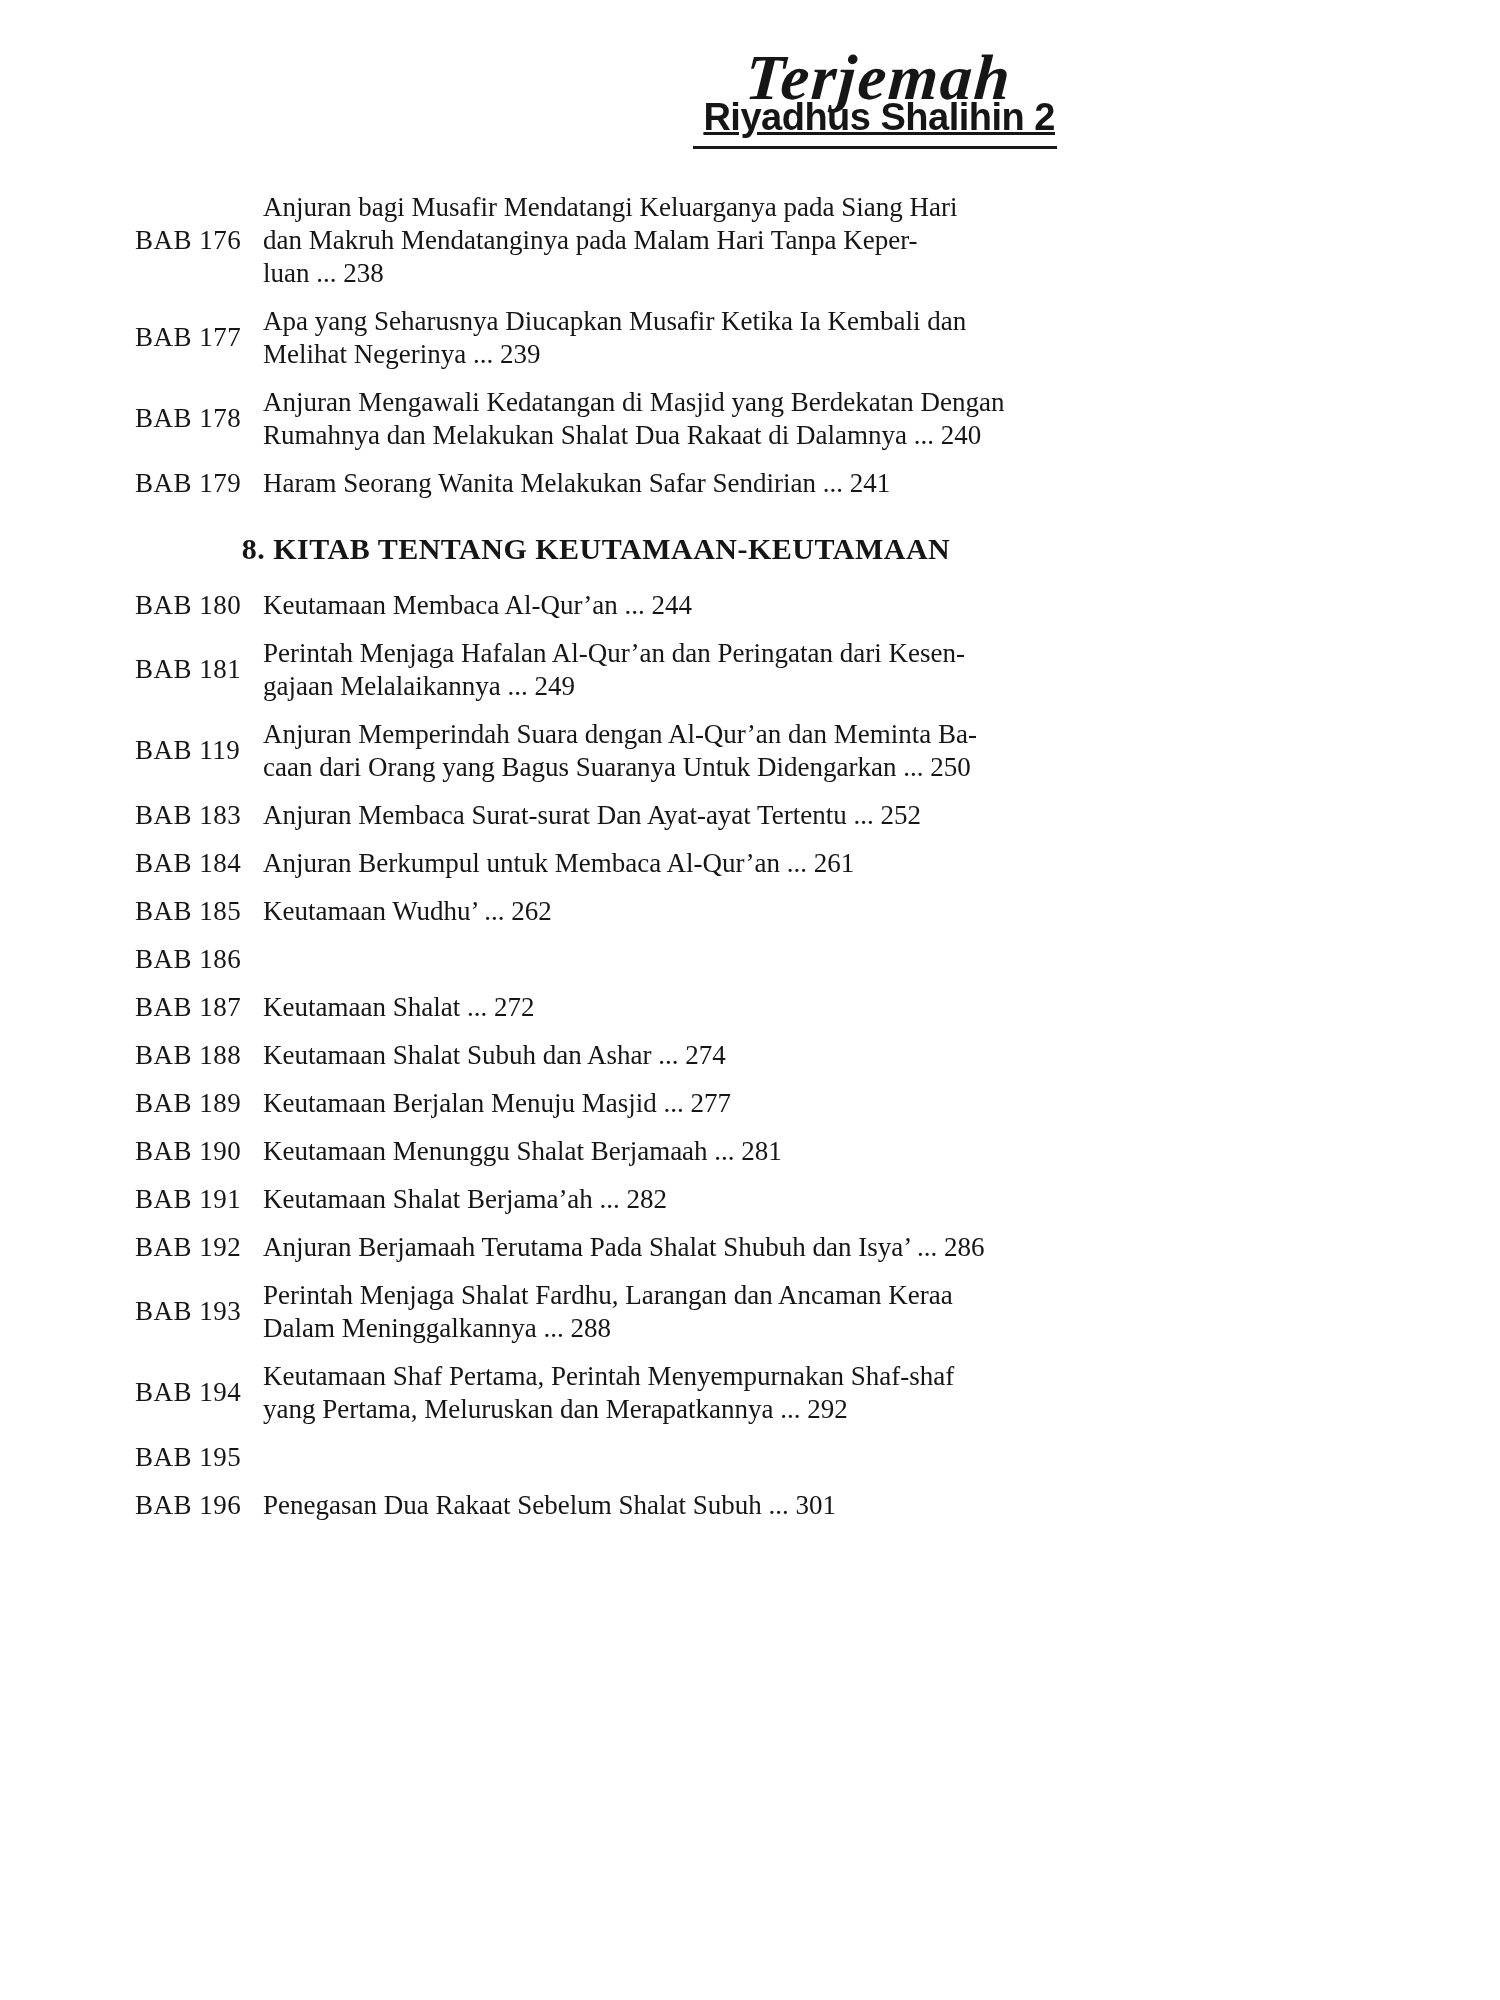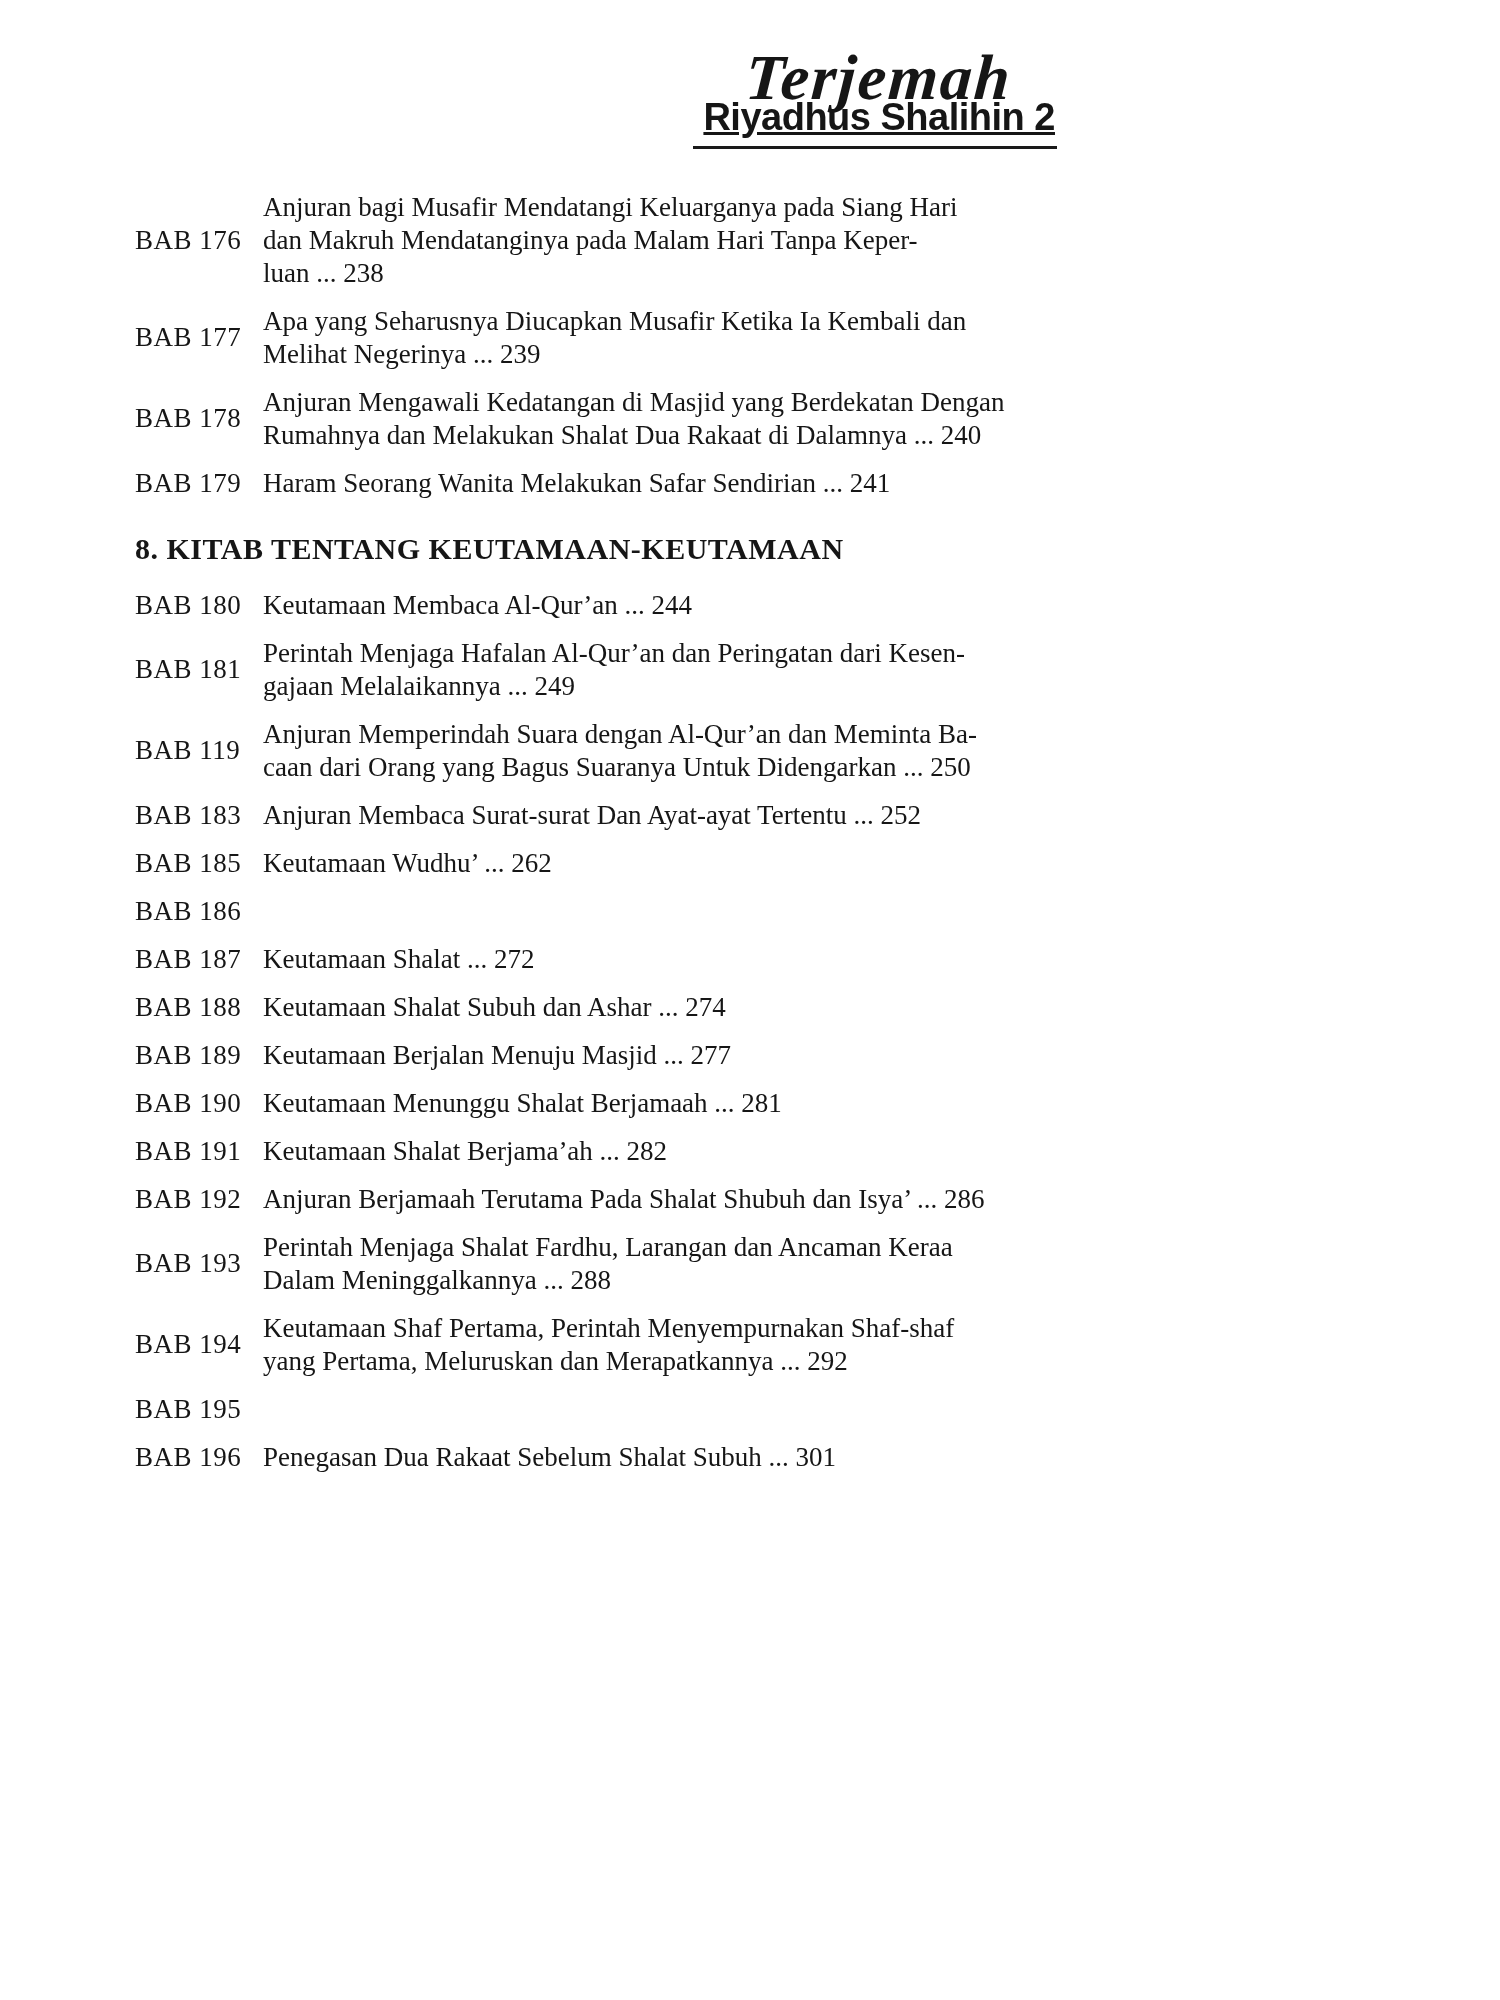--- a/index.html
+++ b/index.html
@@ -68,20 +68,21 @@
   }
   .desc {
     width: 780px;
   }
   .section-heading {
     font-size: 30px;
     font-weight: 700;
     letter-spacing: 0.5px;
     margin: 32px 0 24px 0;
     line-height: 1.1;
+    text-align: center;
   }
 </style>
 </head>
 <body>
 
 <div class="page">
   <div class="content">
 
     <header class="brand-row">
       <div class="brand">
@@ -116,20 +117,24 @@
           <span class="bab">BAB 181</span>
           <span class="desc">Perintah Menjaga Hafalan Al-Qur’an dan Peringatan dari Kesen-<br>gajaan Melalaikannya ... 249</span>
         </div>
         <div class="entry">
           <span class="bab">BAB 119</span>
           <span class="desc">Anjuran Memperindah Suara dengan Al-Qur’an dan Meminta Ba-<br>caan dari Orang yang Bagus Suaranya Untuk Didengarkan ... 250</span>
         </div>
         <div class="entry">
           <span class="bab">BAB 183</span>
           <span class="desc">Anjuran Membaca Surat-surat Dan Ayat-ayat Tertentu ... 252</span>
+        </div>
+        <div class="entry">
+          <span class="bab">BAB 184</span>
+          <span class="desc">Anjuran Berkumpul untuk Membaca Al-Qur’an ... 261</span>
         </div>
         <div class="entry">
           <span class="bab">BAB 185</span>
           <span class="desc">Keutamaan Wudhu’ ... 262</span>
         </div>
         <div class="entry">
           <span class="bab">BAB 186</span>
         </div>
         <div class="entry">
           <span class="bab">BAB 187</span>

